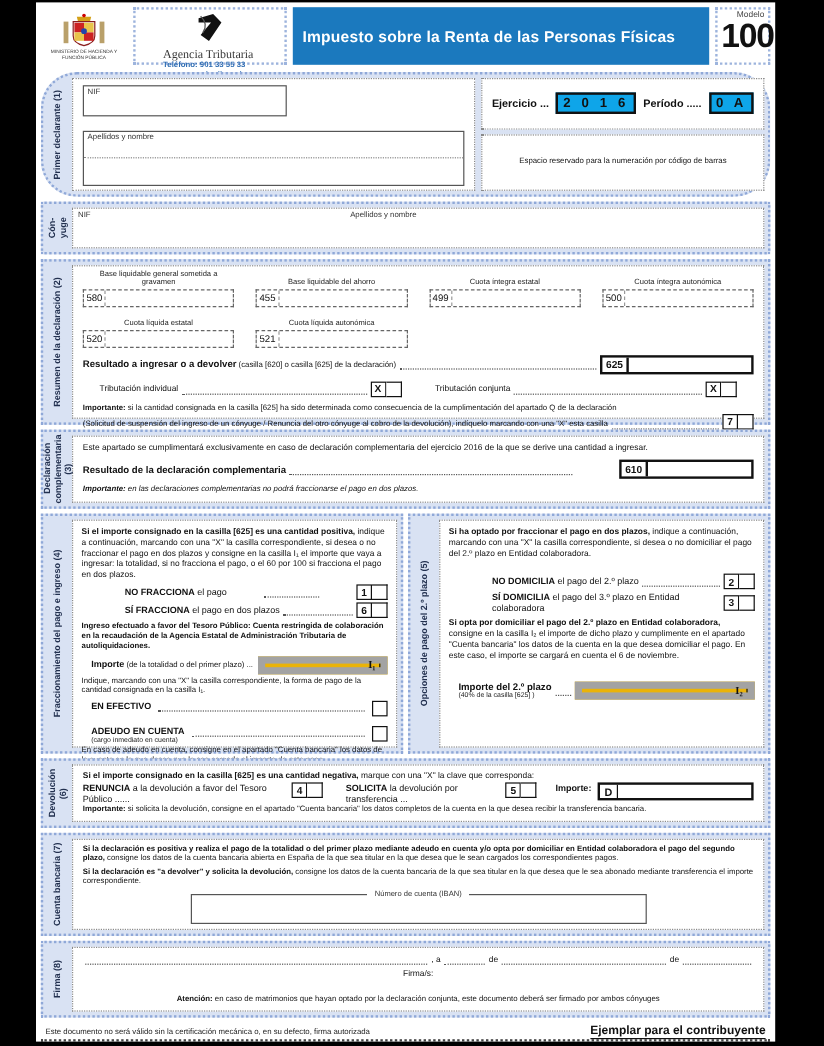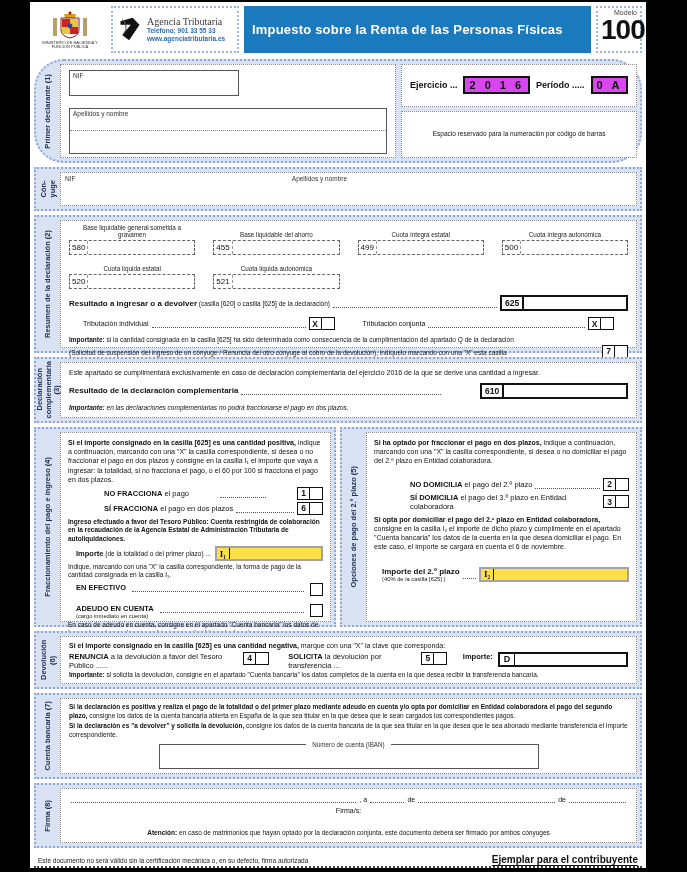--- a/index.html
+++ b/index.html
@@ -4,21 +4,21 @@
 <style>
   * { margin:0; padding:0; box-sizing:border-box; }
   html,body { width:687px; height:872px; }
   body { background:#000; font-family:"Liberation Sans", sans-serif; color:#111; position:relative; }
   .page { position:absolute; left:30px; top:2px; width:616px; height:866px; background:#fff; padding:4px 4px 0 4px; display:flex; flex-direction:column; }
 
   
   .hdr { display:flex; align-items:stretch; height:48px; margin-bottom:6px; gap:5px; }
   .coa { width:72px; display:flex; flex-direction:column; align-items:center; justify-content:center; }
   .coa .mini { font-size:4px; text-align:center; color:#333; line-height:1.1; margin-top:1px; }
-  .aeatbox { width:128px; border:2px dotted #9db4dd; display:flex; align-items:center; padding:2px 4px; gap:4px; background:#fff; }
+  .aeatbox { width:128px; border:2px dotted #9db4dd; display:flex; align-items:center; padding:2px 4px; gap:4px; background:#fff;flex-direction:column; }
   .aeatlogo { width:26px; height:26px; flex:none; }
   .aeattxt { display:flex; flex-direction:column; }
   .aeatname { font-family:"Liberation Serif", serif; font-size:10px; color:#3a3a3a; }
   .aeatsub { font-size:6.5px; color:#2f6db3; font-weight:bold; line-height:1.25; }
   .titlebox { flex:1; background:#1b79be; color:#fff; padding:4px 8px; display:flex; flex-direction:column; justify-content:center; }
   .title1 { font-size:13px; font-weight:bold; letter-spacing:.2px; }
   .title2 { font-size:10.5px; font-weight:bold; margin-top:2px; }
   .title2 .t2b { margin-right:10px; }
   .modelobox { width:46px; border:2px dotted #9db4dd; background:#fff; text-align:right; padding:1px 3px; }
   .modelo-l { font-size:7px; color:#444; }
@@ -48,21 +48,21 @@
 
   
   .s1 { height:104px;border-radius:30px; }
   .s1 .cwrap { flex-direction:row; gap:5px; }
   .s1L { flex:1.35; padding:5px 8px; position:relative; }
   .nifbox { width:170px; height:26px; border:1px solid #555; font-size:6.5px; color:#333; padding:1px 3px; }
   .apbox { margin-top:12px; border:1px solid #555; height:46px; font-size:6.5px; color:#333; }
   .apbox .lblrow { border-bottom:1px dotted #888; height:22px; padding:1px 3px; }
   .s1R { flex:1; display:flex; flex-direction:column; gap:4px; }
   .ejpanel { flex:1; display:flex; align-items:center; justify-content:center; gap:6px; font-size:9px; font-weight:bold; }
-  .ejbox { border:2px solid #111; font-size:11px; font-weight:bold; letter-spacing:3px; padding:1px 4px; background:#d946ef; }
+  .ejbox { border:2px solid #111; font-size:11px; font-weight:bold; letter-spacing:3px; padding:1px 4px; background:#0ea5e9; }
   .bcpanel { flex:1.1; display:flex; align-items:center; justify-content:center; }
 
   
   .s2 { height:45px; }
   .s2 .panel { flex:1; display:flex; padding:2px 4px; font-size:6.5px; color:#333; }
   .s2 .nifz { width:40%; border-right:0; }
 
   
   .s3 { height:138px; }
   .s3 .panel { flex:1; padding:4px 8px; display:flex; flex-direction:column; }
@@ -74,29 +74,29 @@
   .resrow .bigbox { width:128px; flex:none; }
   .tribrow { display:flex; margin-top:6px; font-size:7px; }
   .tribrow .half { flex:1; display:flex; align-items:center; padding:0 14px; }
   .improw { margin-top:6px; }
   .imp2 { display:flex; align-items:flex-end; }
 
   
   .s4 { height:66px; }
   .s4 .panel { flex:1; padding:5px 8px; display:flex; flex-direction:column; justify-content:space-between; }
   .s4 .resrow { margin-top:0; }
-  .s4 .bigbox { width:148px; flex:none;margin-left:36px; }
+  .s4 .bigbox { width:112px; flex:none;margin-left:36px; }
 
   
   .pair { display:flex; gap:4px; margin-bottom:4px; }
   .pair .sec { flex:1; margin-bottom:0; height:200px; }
   .pair .panel { flex:1; padding:5px 7px; font-size:7px; display:flex; flex-direction:column; }
   .chkrow { display:flex; align-items:center; margin:2px 0 0 8px; font-size:7.5px;padding-left:28px; }
   .imprt { display:flex; align-items:center; margin:3px 0 2px 8px; font-size:7.5px; }
-  .ibox { display:flex; border:2px solid #a3a3a3; height:15px; background:#fde047; flex:none; }
+  .ibox { display:flex; border:6px solid #a3a3a3; height:15px; background:#eab308; flex:none;justify-content:flex-end; }
   .ibox .itag { font-family:"Liberation Serif", serif; font-weight:bold; font-size:9px; padding:0 3px; border-right:1px solid #111; display:flex; align-items:center; }
   .payrow { display:flex; margin:3px 0 2px 8px; font-size:7.5px; gap:8px;flex-direction:column; }
   .payitem { display:flex; align-items:flex-start; gap:3px; flex:1; }
   .paylbl { display:flex; flex-direction:column; }
   .sub { font-size:5.8px; color:#222; }
   .mt2 { margin-top:2px; } .mt3 { margin-top:3px;gap:28px; } .mt4 { margin-top:4px; }
 
   
   .s6 { height:58px; }
   .s6 .panel { flex:1; padding:4px 8px; display:flex; flex-direction:column; justify-content:space-between; }

